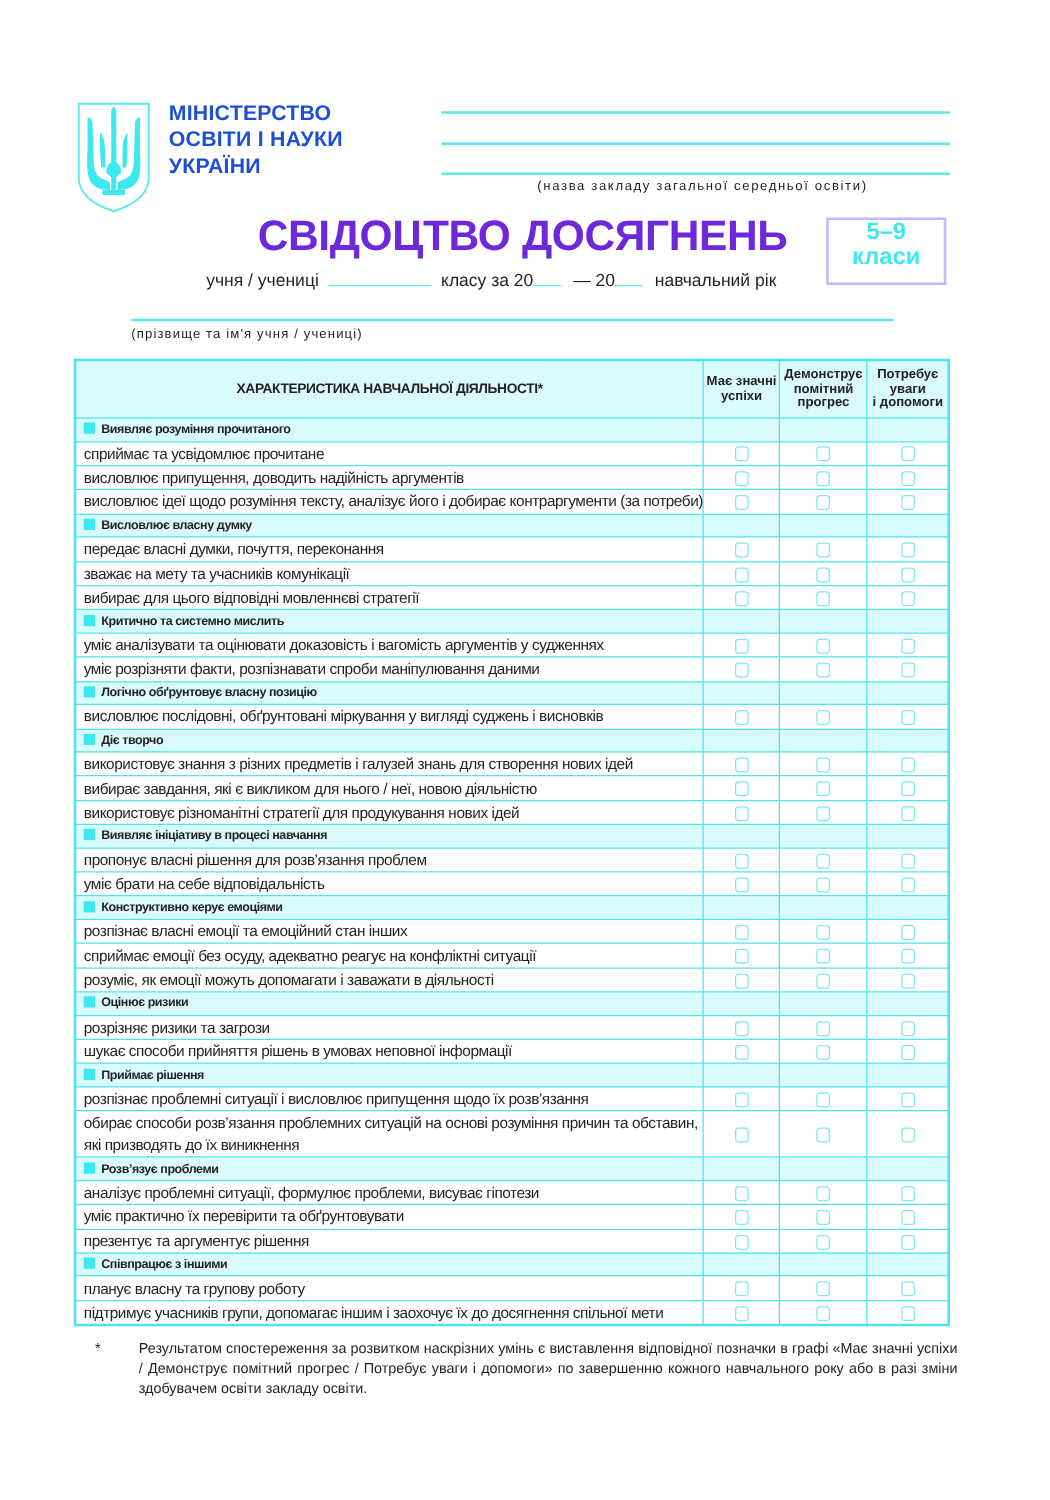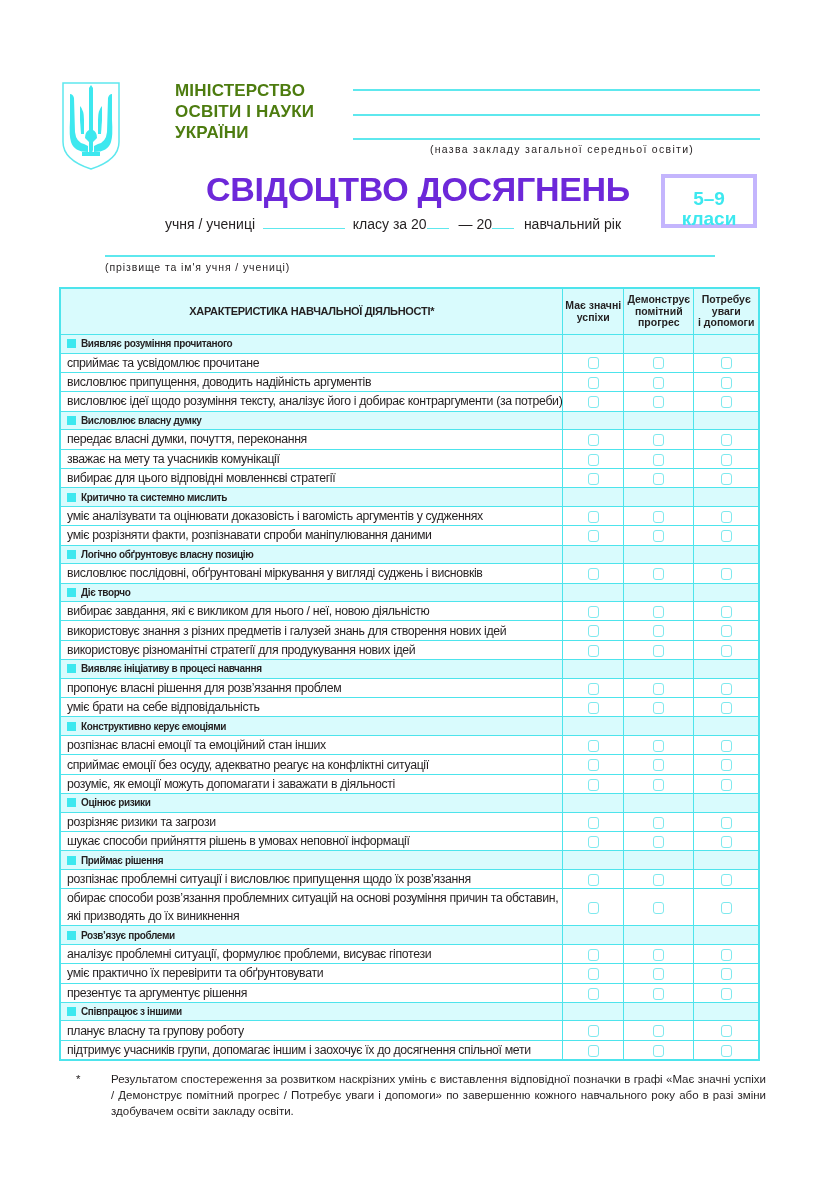--- a/index.html
+++ b/index.html
@@ -1,22 +1,22 @@
 <!DOCTYPE html>
 <html><head>
 <meta charset="utf-8">
 <style>
   html, body { margin:0; padding:0; background:#ffffff; }
   body { width:840px; height:1200px; position:relative; overflow:hidden; font-family:"Liberation Sans", sans-serif; color:#231f20; }
   #emblem { position:absolute; left:60px; top:80px; width:62px; height:92px; }
-  #ministry { position:absolute; left:135px; top:80px; font-weight:bold; font-size:17px; line-height:21px; color:#4d7c0f; letter-spacing:0.2px;margin-left:40px; }
+  #ministry { position:absolute; left:135px; top:80px; font-weight:bold; font-size:17px; line-height:21px; color:#1d4ed8; letter-spacing:0.2px; }
   .hline { position:absolute; height:2px; background:#5ee8ee; }
   #school-caption { position:absolute; left:352px; top:143px; width:420px; text-align:center; font-size:10.5px; letter-spacing:1.3px; color:#231f20; }
   #title { position:absolute; left:150px; top:170px; width:480px; text-align:right; font-weight:bold; font-size:34px; color:#6d28d9; letter-spacing:-0.3px; }
-  #grade-box { position:absolute; left:661px; top:174px; width:96px; height:54px; border:4px solid #c4b5fd; box-sizing:border-box; text-align:center; color:#3de8ef; font-weight:bold; font-size:19px; line-height:20px; padding-top:11px; }
+  #grade-box { position:absolute; left:661px; top:174px; width:96px; height:54px; border:2px solid #c4b5fd; box-sizing:border-box; text-align:center; color:#3de8ef; font-weight:bold; font-size:19px; line-height:20px; padding-top:0; }
   #student-line { position:absolute; left:165px; top:216px; font-size:14px; color:#231f20; white-space:nowrap; }
   #student-line .blank { display:inline-block; border-bottom:1.5px solid #5ee8ee; vertical-align:baseline; height:12px; }
   #name-caption { position:absolute; left:105px; top:261px; width:610px; text-align:left; font-size:10.5px; letter-spacing:0.9px; color:#231f20; }
   table#grid { position:absolute; left:59px; top:287px; width:701px; border-collapse:collapse; border:2.5px solid #4de4ec; font-family:"Liberation Sans", sans-serif; }
   #grid td, #grid th { border:1.3px solid #4de4ec; padding:0; }
   #grid th { background:#d9fbfd; font-size:10.5px; font-weight:bold; line-height:11.5px; color:#231f20; height:45px; transform-origin:center; }
   #grid th.char { font-size:11px; letter-spacing:-0.3px; }
   #grid col.c0 { width:487px; } #grid col.c1 { width:71px; } #grid col.c2 { width:73px; } #grid col.c3 { width:70px; }
   tr.sec td { background:#d9fbfd; height:17.5px; font-size:10px; font-weight:bold; }
   tr.item td { height:18.4px; font-size:12.3px; }
@@ -179,27 +179,27 @@
         <td class="cb"><span class="box"></span></td>
         <td class="cb"><span class="box"></span></td>
       </tr>
       <tr class="sec">
         <td class="label"><span class="sq"></span><span>Діє творчо</span></td>
         <td></td>
         <td></td>
         <td></td>
       </tr>
       <tr class="item">
+        <td class="label">використовує знання з різних предметів і галузей знань для створення нових ідей</td>
+        <td class="cb"><span class="box"></span></td>
+        <td class="cb"><span class="box"></span></td>
+        <td class="cb"><span class="box"></span></td>
+      </tr>
+      <tr class="item">
         <td class="label">вибирає завдання, які є викликом для нього / неї, новою діяльністю</td>
-        <td class="cb"><span class="box"></span></td>
-        <td class="cb"><span class="box"></span></td>
-        <td class="cb"><span class="box"></span></td>
-      </tr>
-      <tr class="item">
-        <td class="label">використовує знання з різних предметів і галузей знань для створення нових ідей</td>
         <td class="cb"><span class="box"></span></td>
         <td class="cb"><span class="box"></span></td>
         <td class="cb"><span class="box"></span></td>
       </tr>
       <tr class="item">
         <td class="label">використовує різноманітні стратегії для продукування нових ідей</td>
         <td class="cb"><span class="box"></span></td>
         <td class="cb"><span class="box"></span></td>
         <td class="cb"><span class="box"></span></td>
       </tr>

